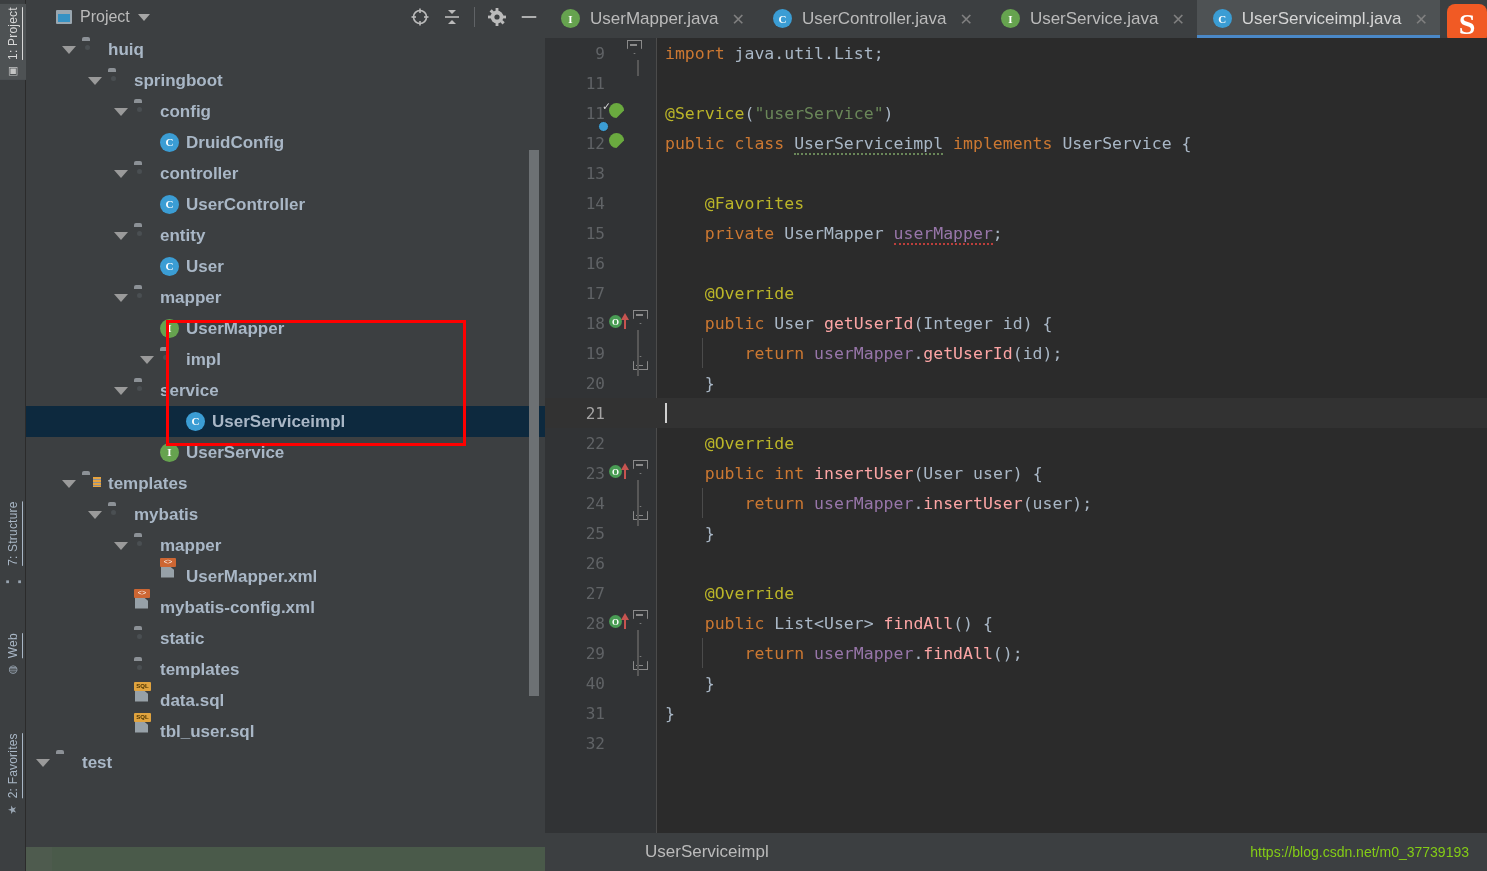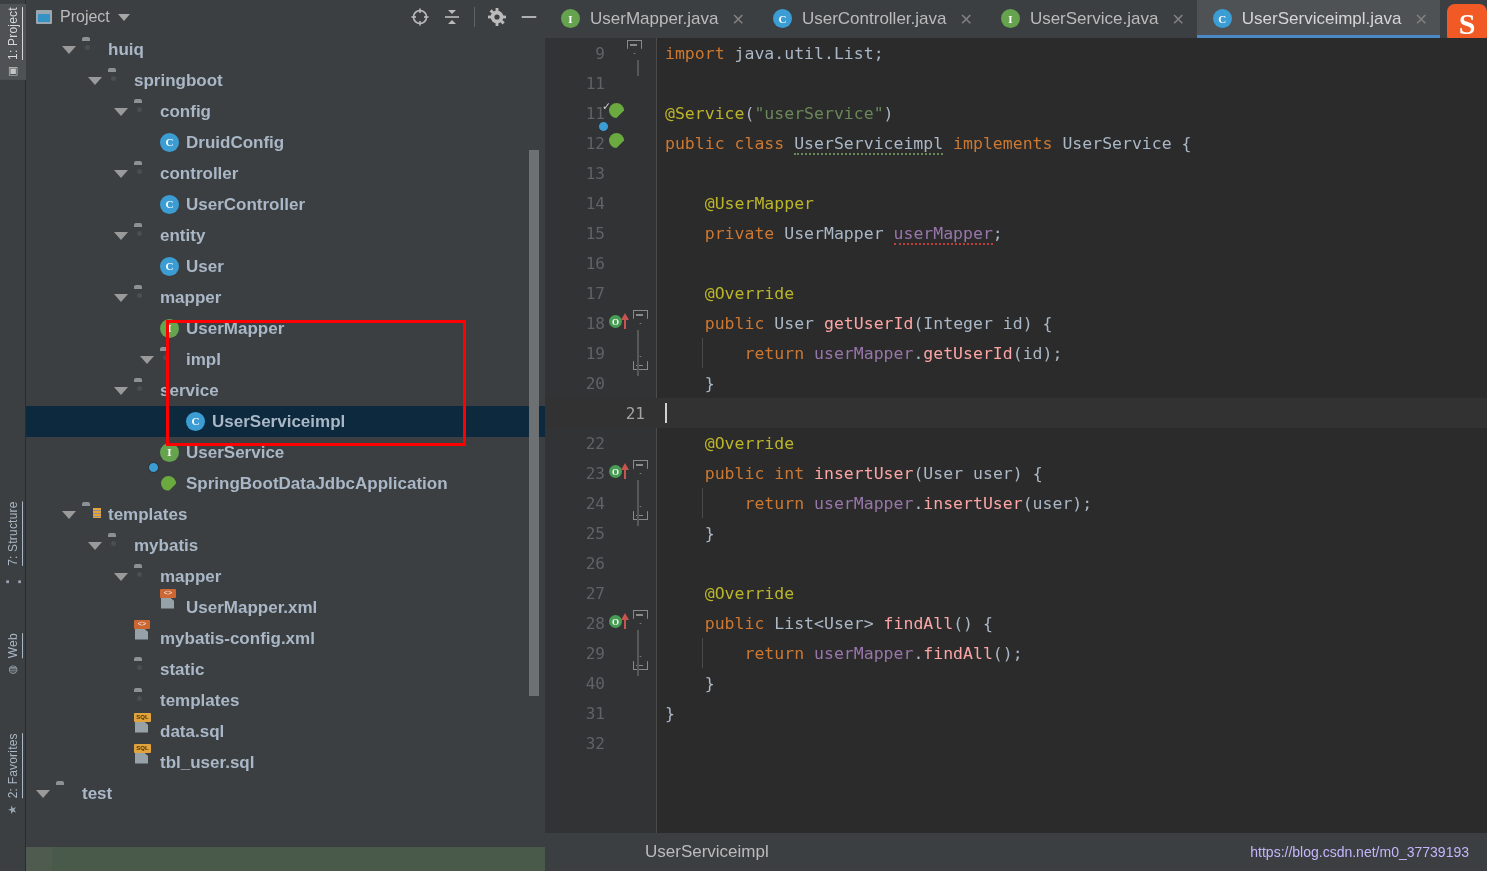--- a/index.html
+++ b/index.html
@@ -43,20 +43,21 @@
     position: absolute; left: 26px; top: 0;
     width: 519px; height: 871px;
     background: #3c3f41;
   }
   .project-header {
     position: relative;
     height: 34px;
     background: #3c3f41;
     display: flex; align-items: center;
     padding: 0 8px 0 10px;
+    margin-left: 20px;
   }
   .ph-title {
     display: flex; align-items: center; gap: 8px;
     color: #bbbbbb; font-size: 16px;
   }
   .ph-winicon {
     width: 16px; height: 14px;
     border: 2px solid #9aa7b0;
     background: #3592c4;
     border-radius: 1px;
@@ -276,21 +277,21 @@
   .cline.cur::before {
     content:''; position:absolute; left:112px; right:0; top:0; bottom:0;
     background:#323232; z-index:0;
   }
   .lnum {
     position: absolute; left: 0; width: 60px;
     text-align: right;
     color: #606366; font-size: 16px;
     font-family: "DejaVu Sans Mono", monospace;
   }
-  .cline.cur .lnum { color: #a4a3a3; margin-left: 40px; }
+  .cline.cur .lnum { color: #a4a3a3; }
   .gmark { position:absolute; left: 64px; width: 20px; height:22px; }
   .fmark { position:absolute; left: 88px; width: 20px; height: 26px; }
   .ctext {
     position: absolute; left: 120px;
     z-index: 1;
   }
 
   
   .kw   { color: #cc7832; }
   .str  { color: #6a8759; }
@@ -380,21 +381,21 @@
     position: absolute; left: 0; bottom: 0;
     width: 942px; height: 38px;
     background: #3c3f41;
     display: flex; align-items: center;
   }
   .status-left {
     color: #bbbbbb; font-size: 17px; margin-left: 100px;
   }
   .watermark {
     position: absolute; right: 18px;
-    color: #c4b5fd; font-size: 14px;
+    color: #84cc16; font-size: 14px;
   }
   .editor-left-border {
     position:absolute; left:0; top:0; width:1px; height:871px; background:#2b2b2b;
   }
 </style>
 </head>
 <body>
 
 <div id="app">
 
@@ -556,26 +557,20 @@
         </div>
         <div class="trow">
           <span style="display:inline-block;width:114px"></span>
           <span class="tw none"></span>
           <span class="ic">
             <span class="badge-circle badge-i">I</span>
           </span>
           <span class="tlabel">UserService</span>
         </div>
         <div class="trow">
-          <span style="display:inline-block;width:114px"></span>
-          <span class="tw none"></span>
-          <span class="ic"><span class="ic-spring"></span></span>
-          <span class="tlabel">SpringBootDataJdbcApplication</span>
-        </div>
-        <div class="trow">
           <span style="display:inline-block;width:36px"></span>
           <span class="tw"></span>
           <span class="ic"><span class="ic-folder plain res"></span></span>
           <span class="tlabel">templates</span>
         </div>
         <div class="trow">
           <span style="display:inline-block;width:62px"></span>
           <span class="tw"></span>
           <span class="ic"><span class="ic-folder"></span></span>
           <span class="tlabel">mybatis</span>
@@ -677,21 +672,21 @@
 
     <div class="code-wrap">
       <div class="gutter"></div>
       <div class="fold-col"></div>
       <div class="code-lines" id="code-lines">
           <div class="cline"><span class="lnum">9</span><span class="fmark" style="left:82px;"><span class="fold-open"></span></span><span class="ctext"><span class="kw">import</span>&nbsp;<span class="plain">java</span><span class="plain">.</span><span class="plain">util</span><span class="plain">.</span><span class="plain">List</span><span class="plain">;</span></span></div>
           <div class="cline"><span class="lnum">11</span><span class="ctext"></span></div>
           <div class="cline"><span class="lnum">11</span><span class="gmark"><span class="spring-bean check"></span></span><span class="ctext"><span class="plain"></span><span class="ann">@Service</span><span class="plain">(</span><span class="str">"userService"</span><span class="plain">)</span></span></div>
           <div class="cline"><span class="lnum">12</span><span class="gmark"><span class="spring-bean blue"></span></span><span class="ctext"><span class="kw">public</span>&nbsp;<span class="kw">class</span>&nbsp;<span class="plain squiggle-green">UserServiceimpl</span>&nbsp;<span class="kw">implements</span>&nbsp;<span class="plain">UserService</span>&nbsp;<span class="plain">{</span></span></div>
           <div class="cline"><span class="lnum">13</span><span class="ctext"></span></div>
-          <div class="cline"><span class="lnum">14</span><span class="ctext"><span class="plain">&nbsp;&nbsp;&nbsp;&nbsp;</span><span class="ann">@UserMapper</span></span></div>
+          <div class="cline"><span class="lnum">14</span><span class="ctext"><span class="plain">&nbsp;&nbsp;&nbsp;&nbsp;</span><span class="ann">@Favorites</span></span></div>
           <div class="cline"><span class="lnum">15</span><span class="ctext">&nbsp;&nbsp;&nbsp;&nbsp;<span class="kw">private</span>&nbsp;<span class="plain">UserMapper</span>&nbsp;<span class="fld squiggle-red">userMapper</span><span class="plain">;</span></span></div>
           <div class="cline"><span class="lnum">16</span><span class="ctext"></span></div>
           <div class="cline"><span class="lnum">17</span><span class="ctext"><span class="plain">&nbsp;&nbsp;&nbsp;&nbsp;</span><span class="ann">@Override</span></span></div>
           <div class="cline"><span class="lnum">18</span><span class="gmark"><span class="impl-mark"><span class="odot">O</span><span class="uarrow"></span><span class="ustem"></span></span></span><span class="fmark"><span class="fold-open"></span></span><span class="ctext">&nbsp;&nbsp;&nbsp;&nbsp;<span class="kw">public</span>&nbsp;<span class="plain">User</span>&nbsp;<span class="fn">getUserId</span><span class="plain">(</span><span class="plain">Integer</span>&nbsp;<span class="plain">id</span><span class="plain">)</span>&nbsp;<span class="plain">{</span></span></div>
           <div class="cline"><span class="lnum">19</span><span class="ctext">&nbsp;&nbsp;&nbsp;&nbsp;&nbsp;&nbsp;&nbsp;&nbsp;<span class="kw">return</span>&nbsp;<span class="fld">userMapper</span><span class="plain">.</span><span class="fn">getUserId</span><span class="plain">(</span><span class="plain">id</span><span class="plain">);</span></span></div>
           <div class="cline"><span class="lnum">20</span><span class="fmark"><span class="fold-close"></span></span><span class="ctext">&nbsp;&nbsp;&nbsp;&nbsp;<span class="plain">}</span></span></div>
           <div class="cline cur"><span class="lnum">21</span><span class="ctext"><span class="caret"></span></span></div>
           <div class="cline"><span class="lnum">22</span><span class="ctext"><span class="plain">&nbsp;&nbsp;&nbsp;&nbsp;</span><span class="ann">@Override</span></span></div>
           <div class="cline"><span class="lnum">23</span><span class="gmark"><span class="impl-mark"><span class="odot">O</span><span class="uarrow"></span><span class="ustem"></span></span></span><span class="fmark"><span class="fold-open"></span></span><span class="ctext">&nbsp;&nbsp;&nbsp;&nbsp;<span class="kw">public</span>&nbsp;<span class="kw">int</span>&nbsp;<span class="fn">insertUser</span><span class="plain">(</span><span class="plain">User</span>&nbsp;<span class="plain">user</span><span class="plain">)</span>&nbsp;<span class="plain">{</span></span></div>
           <div class="cline"><span class="lnum">24</span><span class="ctext">&nbsp;&nbsp;&nbsp;&nbsp;&nbsp;&nbsp;&nbsp;&nbsp;<span class="kw">return</span>&nbsp;<span class="fld">userMapper</span><span class="plain">.</span><span class="fn">insertUser</span><span class="plain">(</span><span class="plain">user</span><span class="plain">);</span></span></div>

